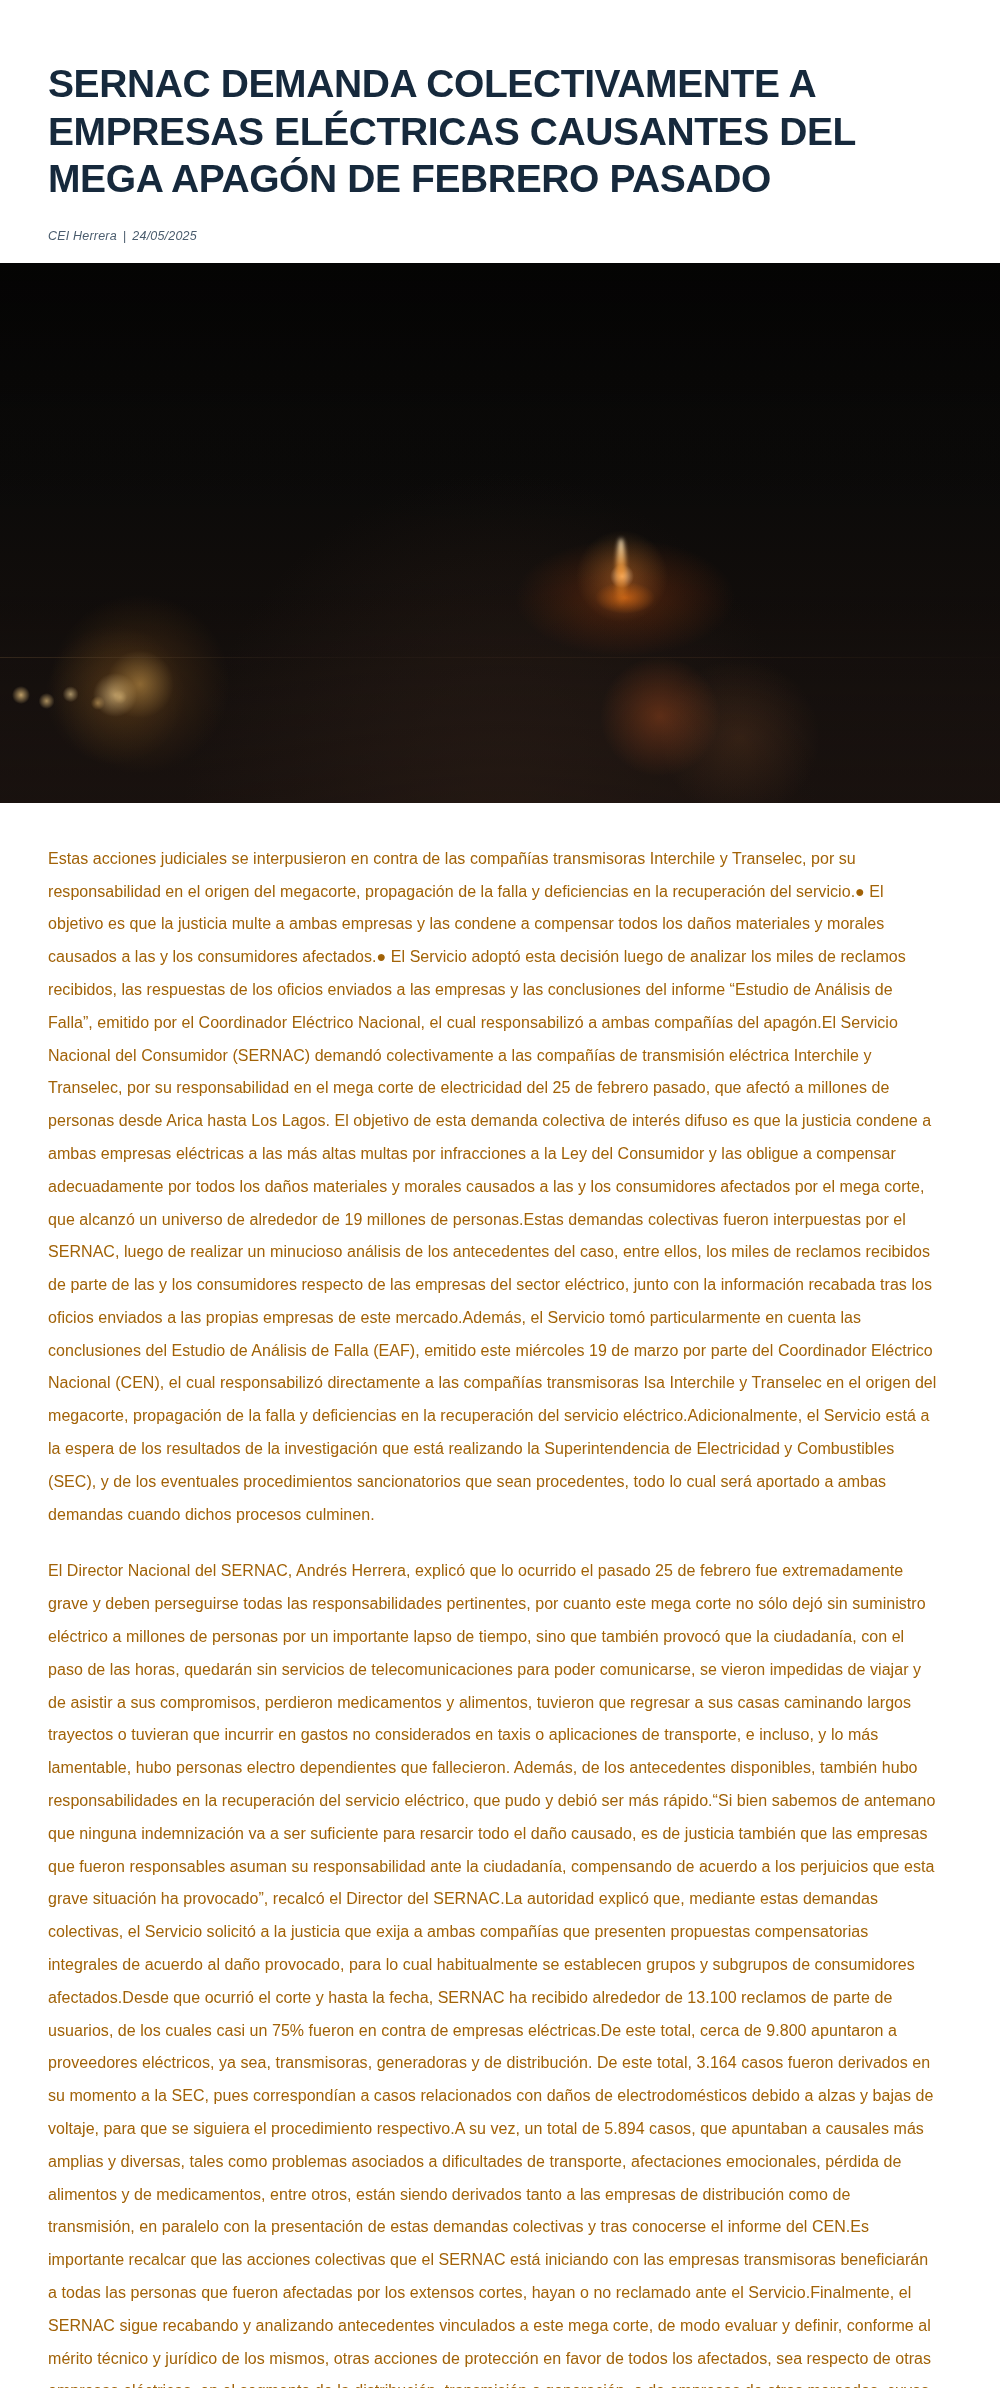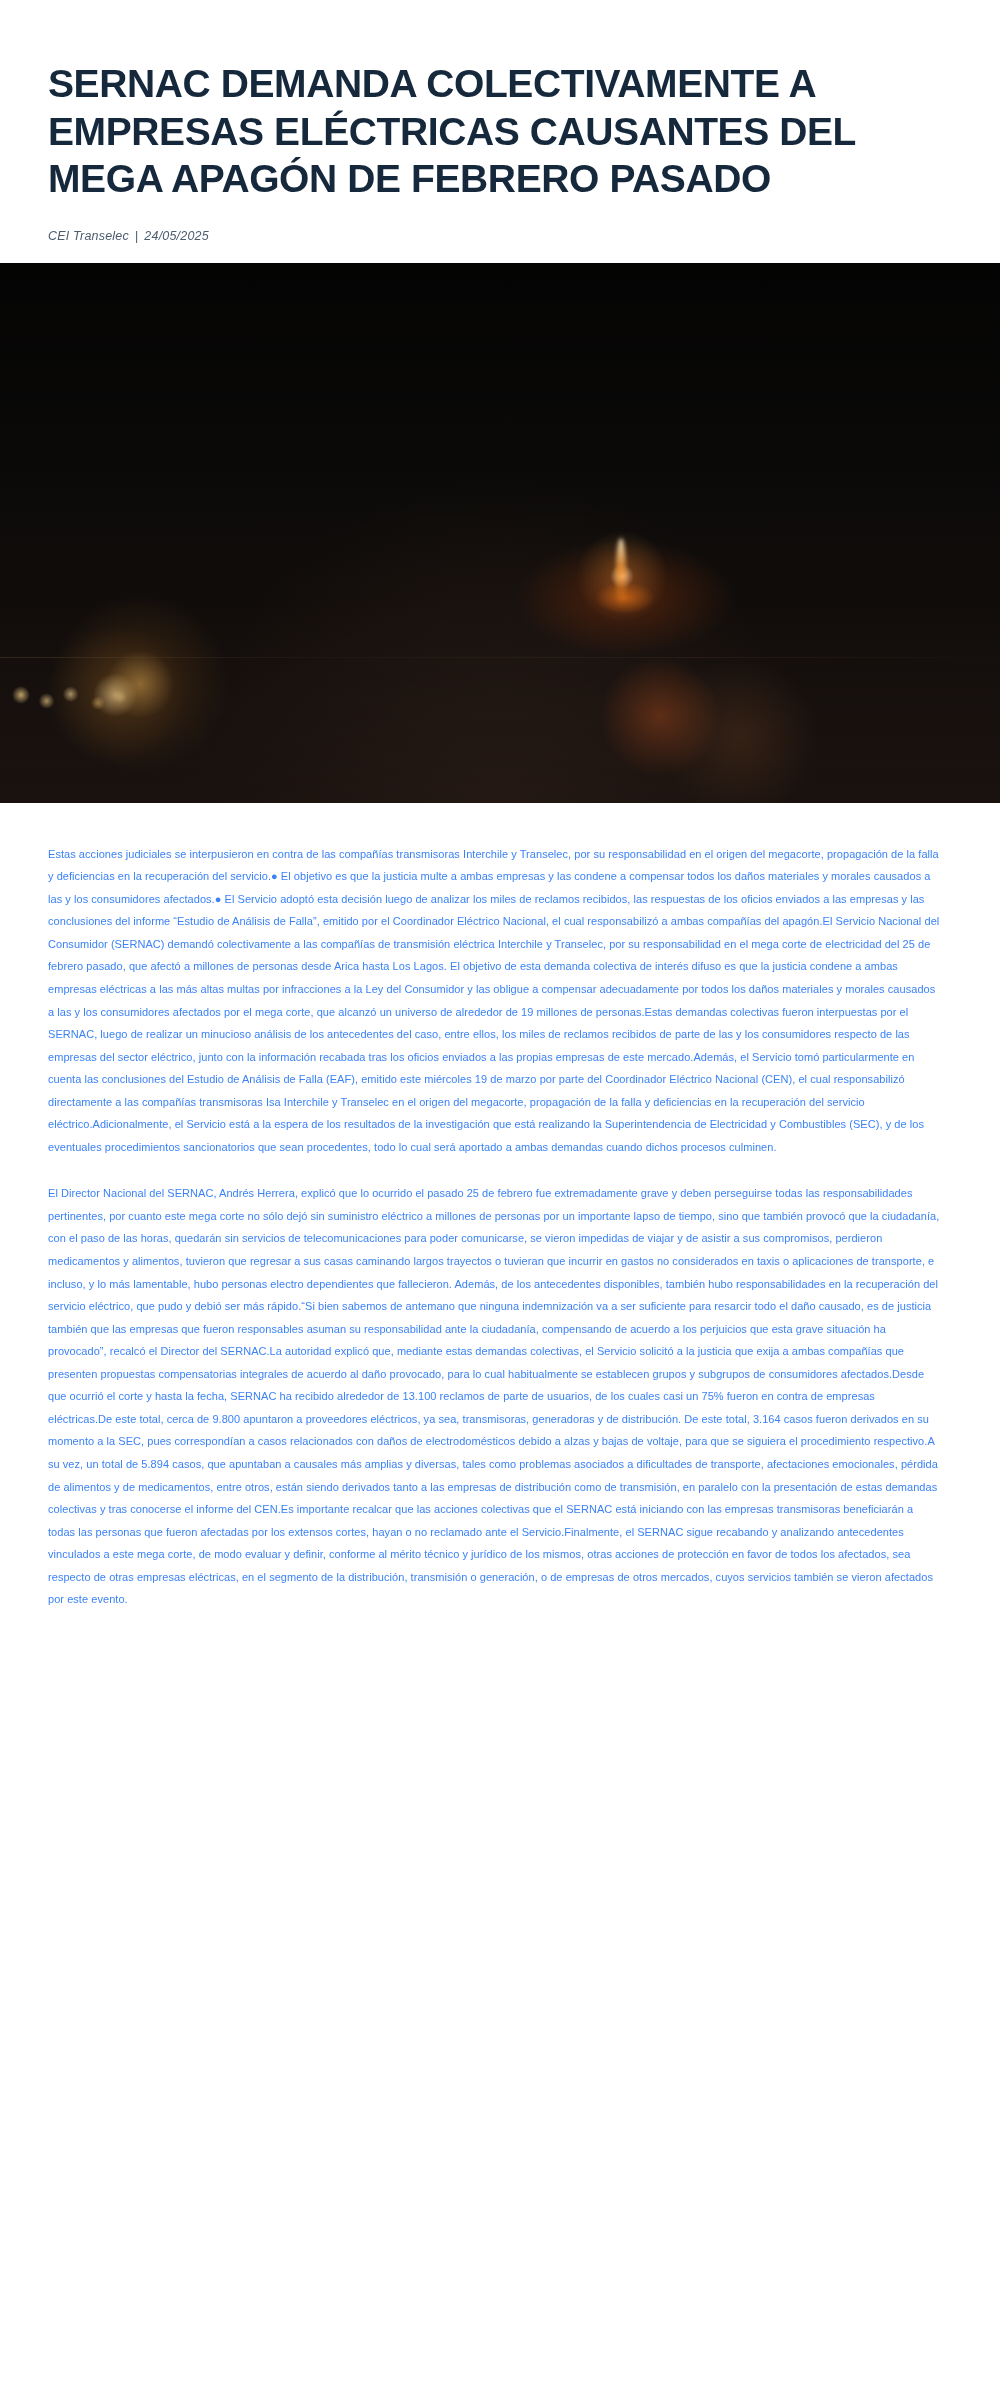--- a/index.html
+++ b/index.html
@@ -109,40 +109,40 @@
     right: 0;
     top: 73%;
     height: 1px;
     background: linear-gradient(90deg, rgba(120,90,60,0.35), rgba(80,60,45,0.12) 35%, rgba(120,80,50,0.20) 70%, rgba(60,45,35,0.05));
   }
   .body-copy {
     padding: 40px 60px 70px 48px;
   }
   .body-copy p {
     margin: 0 0 24px 0;
-    font-size: 11px;
+    font-size: 16px;
     line-height: 2.05;
-    color: #3b82f6;
+    color: #a16207;
     text-align: left;
     letter-spacing: 0.05px;
   }
   .body-copy p:last-child {
     margin-bottom: 0;
   }
 </style>
 </head>
 <body>
 
 <div class="page">
   <article class="article">
 
     <h1 class="headline">SERNAC demanda colectivamente a empresas eléctricas causantes del mega apagón de febrero pasado</h1>
 
     <div class="meta">
-      <span>CEI Transelec</span><span class="sep">|</span><span class="date">24/05/2025</span>
+      <span>CEI Herrera</span><span class="sep">|</span><span class="date">24/05/2025</span>
     </div>
 
     <figure class="hero">
       <div class="hero-img">
         <div class="hero-horizon"></div>
         <div class="hero-lights"></div>
         <div class="hero-flame"></div>
       </div>
     </figure>
 

